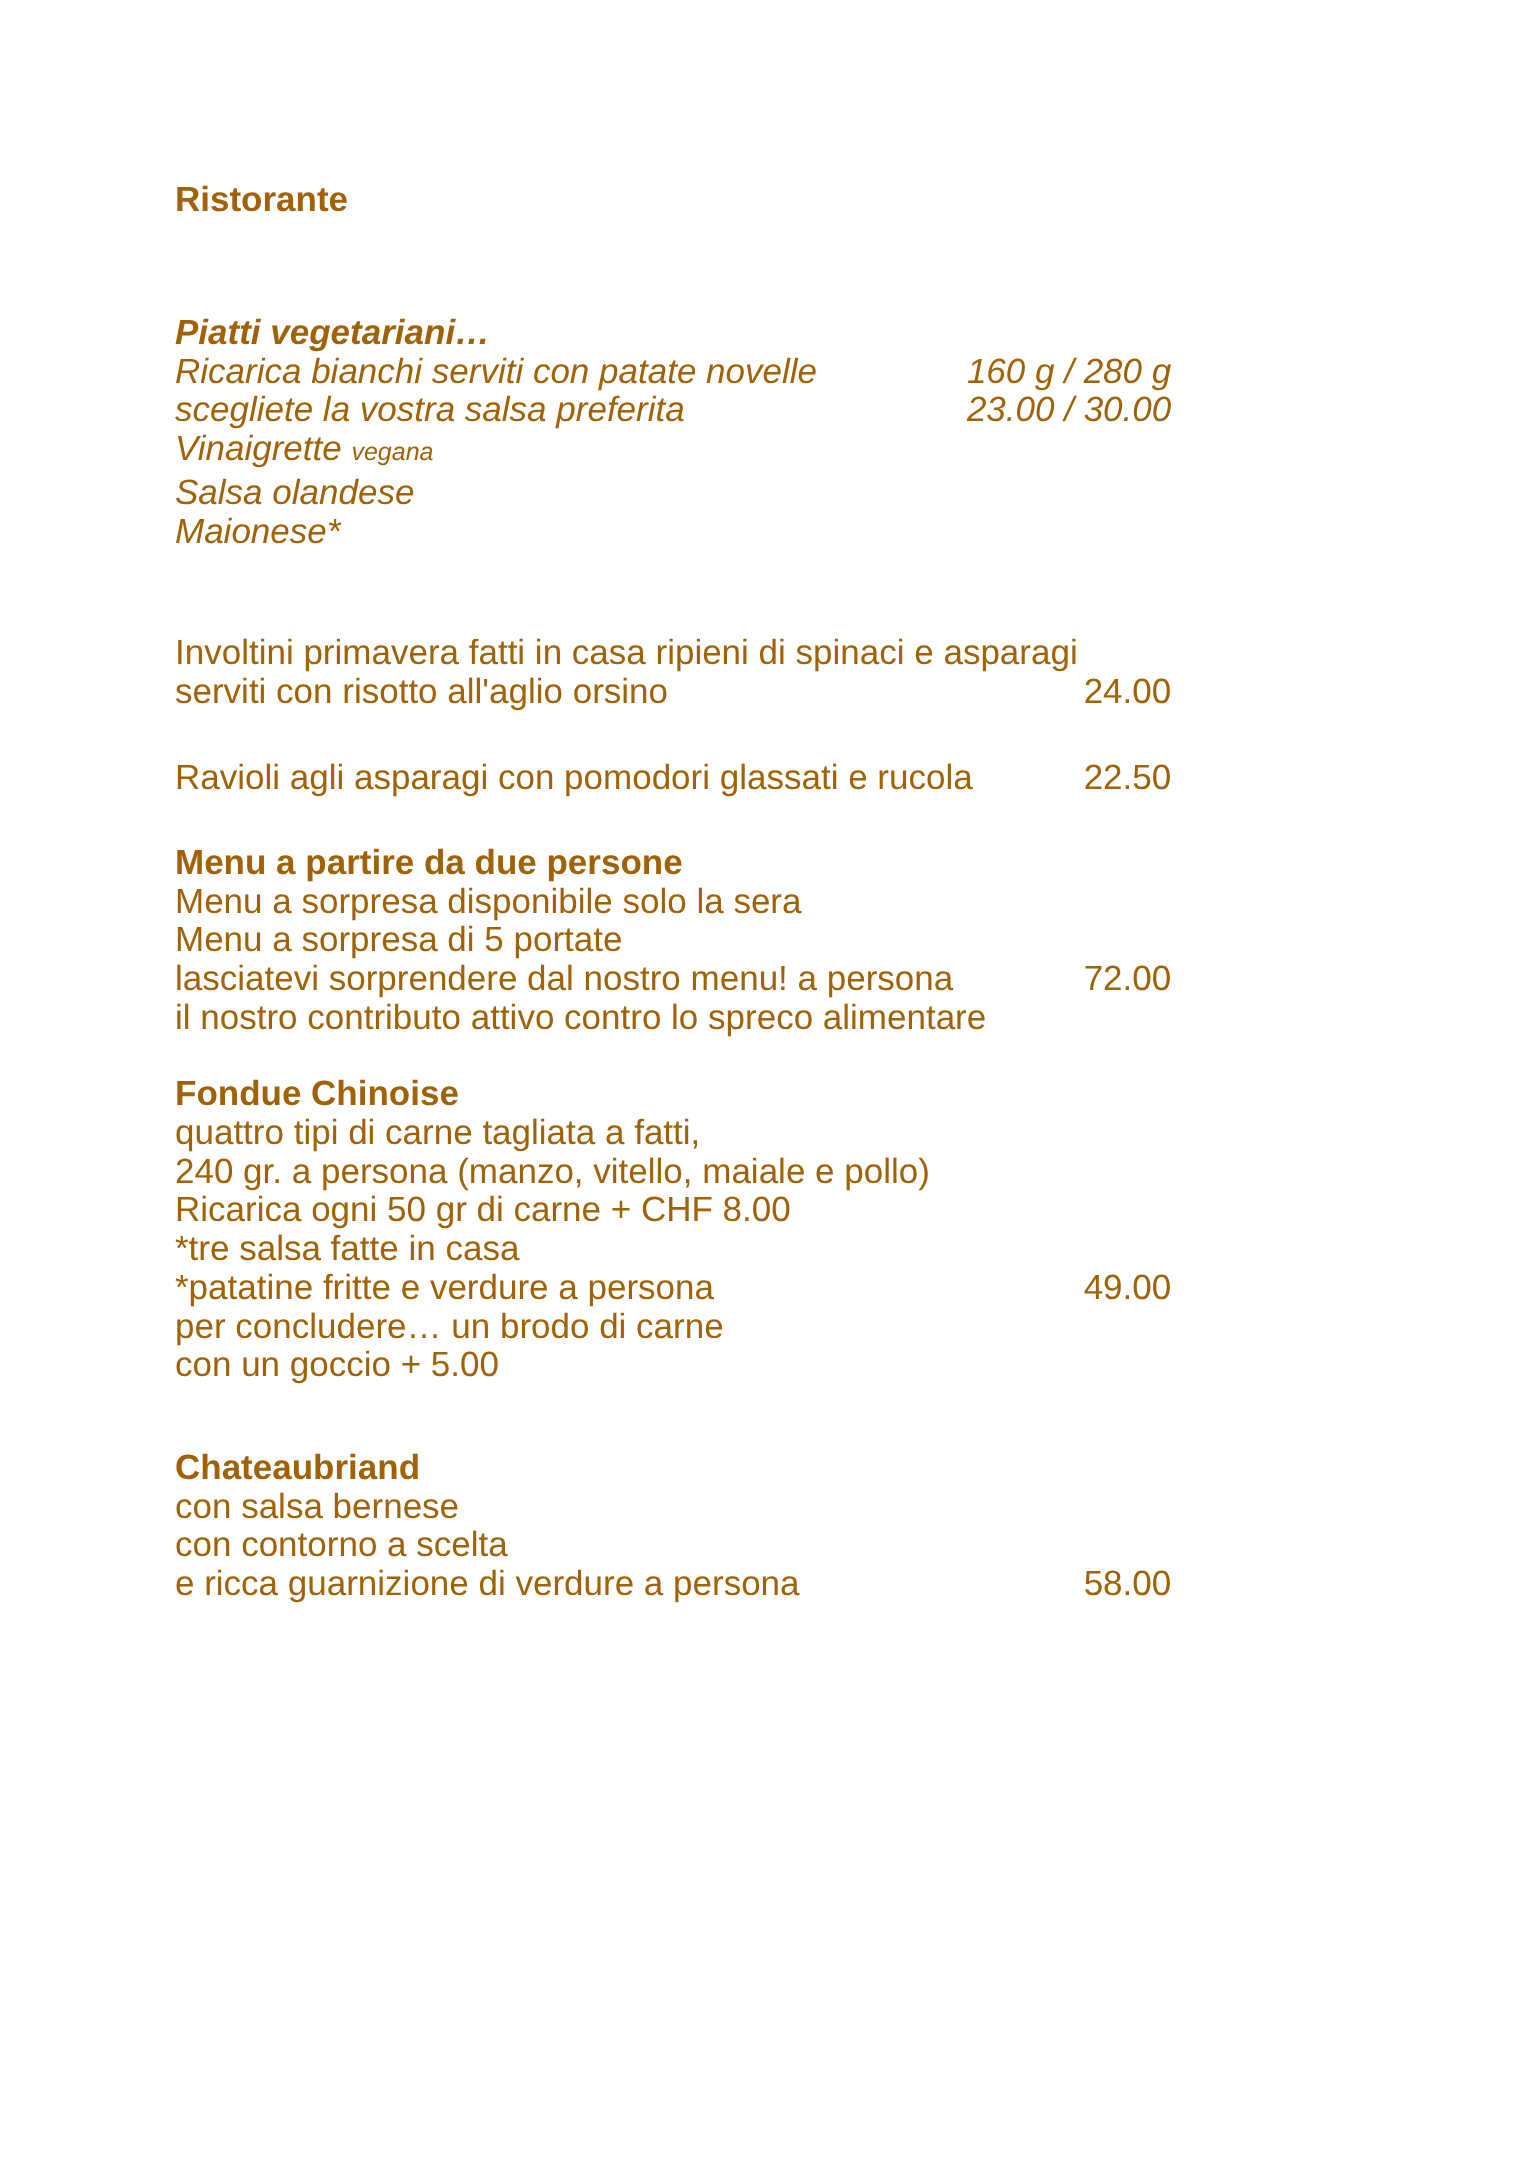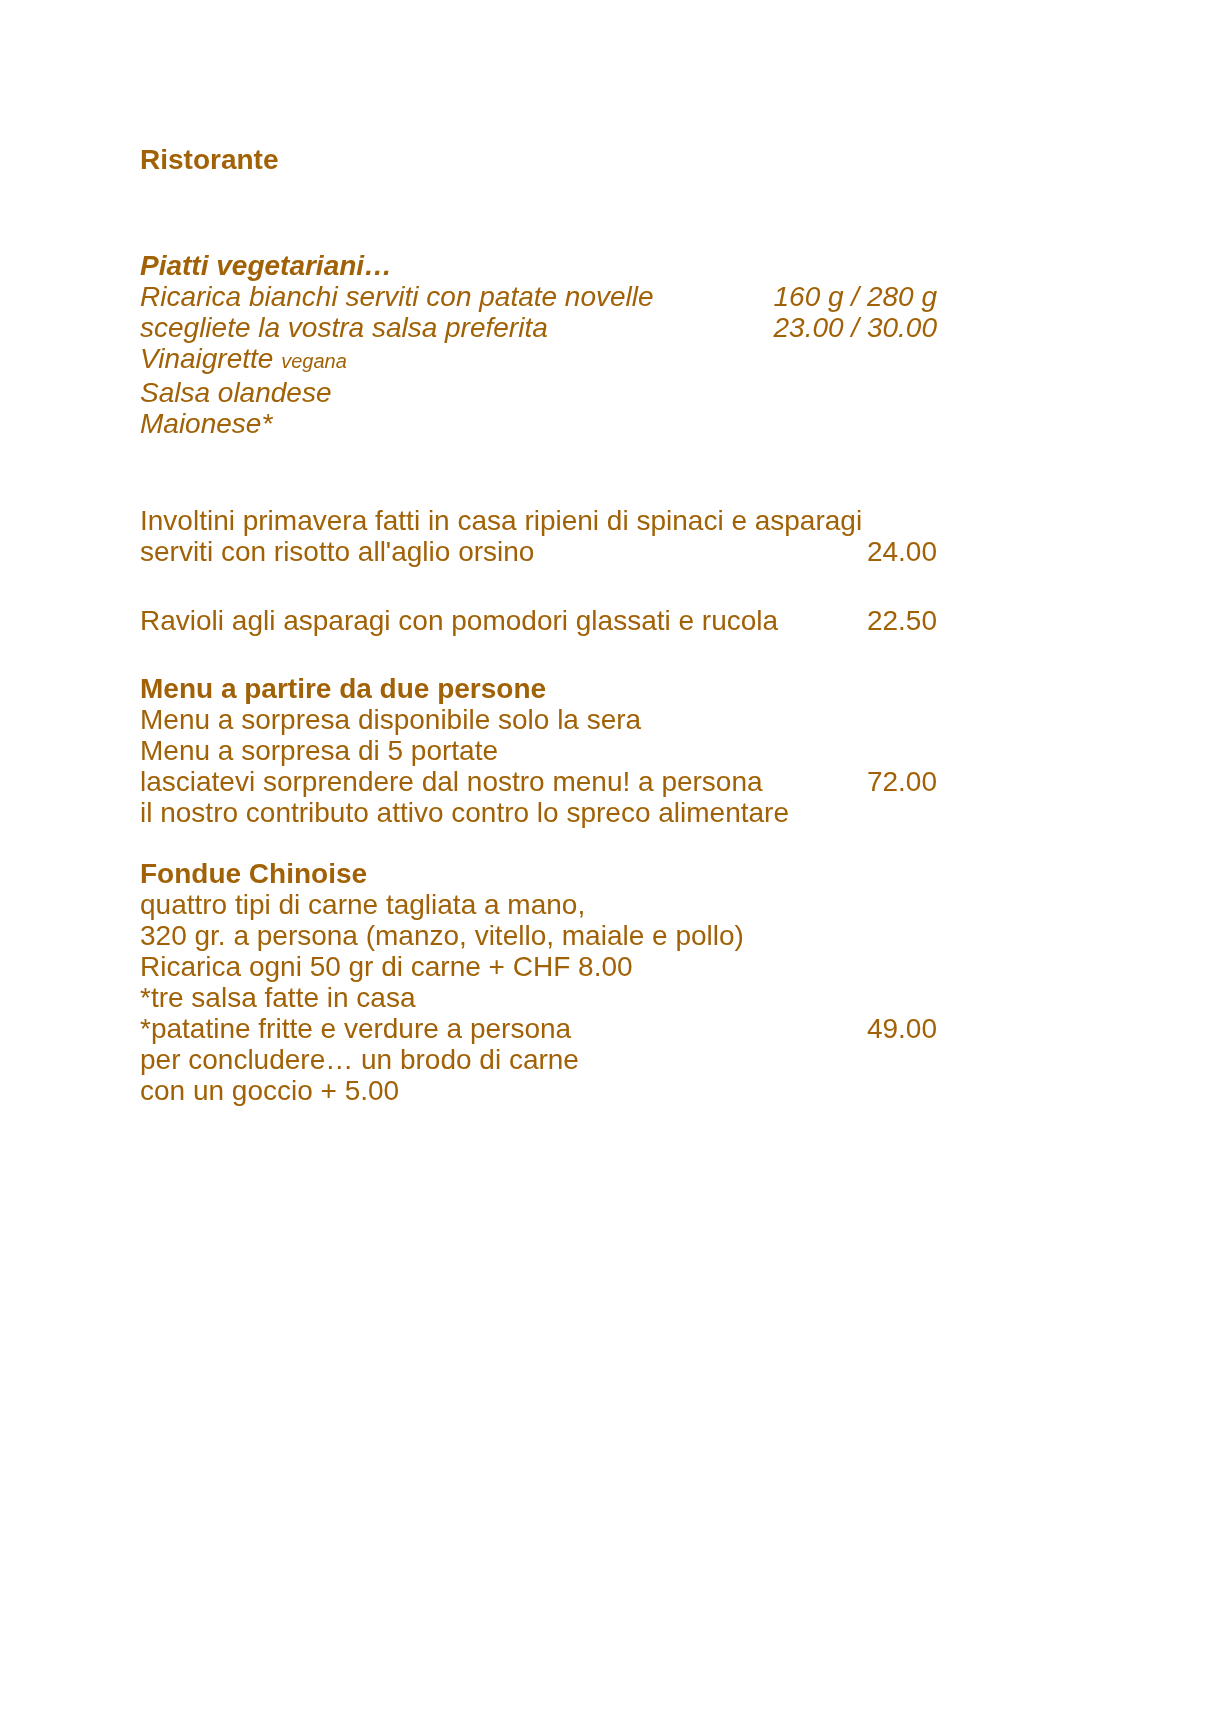--- a/index.html
+++ b/index.html
@@ -112,37 +112,50 @@
             <span class="left"><span>lasciatevi sorprendere dal nostro menu! a persona</span></span>
             <span class="price">72.00</span>
           </div>
           <div class="row">
             <span class="left"><span>il nostro contributo attivo contro lo spreco alimentare</span></span>
           </div>
         </div>
         <div class="section sec-4">
           <div class="heading">Fondue Chinoise</div>
           <div class="row">
-            <span class="left"><span>quattro tipi di carne tagliata a mano,</span></span>
+            <span class="left"><span>quattro tipi di carne tagliata a fatti,</span></span>
           </div>
           <div class="row">
-            <span class="left"><span>320 gr. a persona (manzo, vitello, maiale e pollo)</span></span>
+            <span class="left"><span>240 gr. a persona (manzo, vitello, maiale e pollo)</span></span>
           </div>
           <div class="row">
             <span class="left"><span>Ricarica ogni 50 gr di carne + CHF 8.00</span></span>
           </div>
           <div class="row">
             <span class="left"><span>*tre salsa fatte in casa</span></span>
           </div>
           <div class="row">
             <span class="left"><span>*patatine fritte e verdure a persona</span></span>
             <span class="price">49.00</span>
           </div>
           <div class="row">
             <span class="left"><span>per concludere… un brodo di carne</span></span>
           </div>
           <div class="row">
             <span class="left"><span>con un goccio + 5.00</span></span>
           </div>
         </div>
+        <div class="section sec-5">
+          <div class="heading">Chateaubriand</div>
+          <div class="row">
+            <span class="left"><span>con salsa bernese</span></span>
+          </div>
+          <div class="row">
+            <span class="left"><span>con contorno a scelta</span></span>
+          </div>
+          <div class="row">
+            <span class="left"><span>e ricca guarnizione di verdure a persona</span></span>
+            <span class="price">58.00</span>
+          </div>
+        </div>
       </div>
   </div>
 </div>
 
 </body></html>

